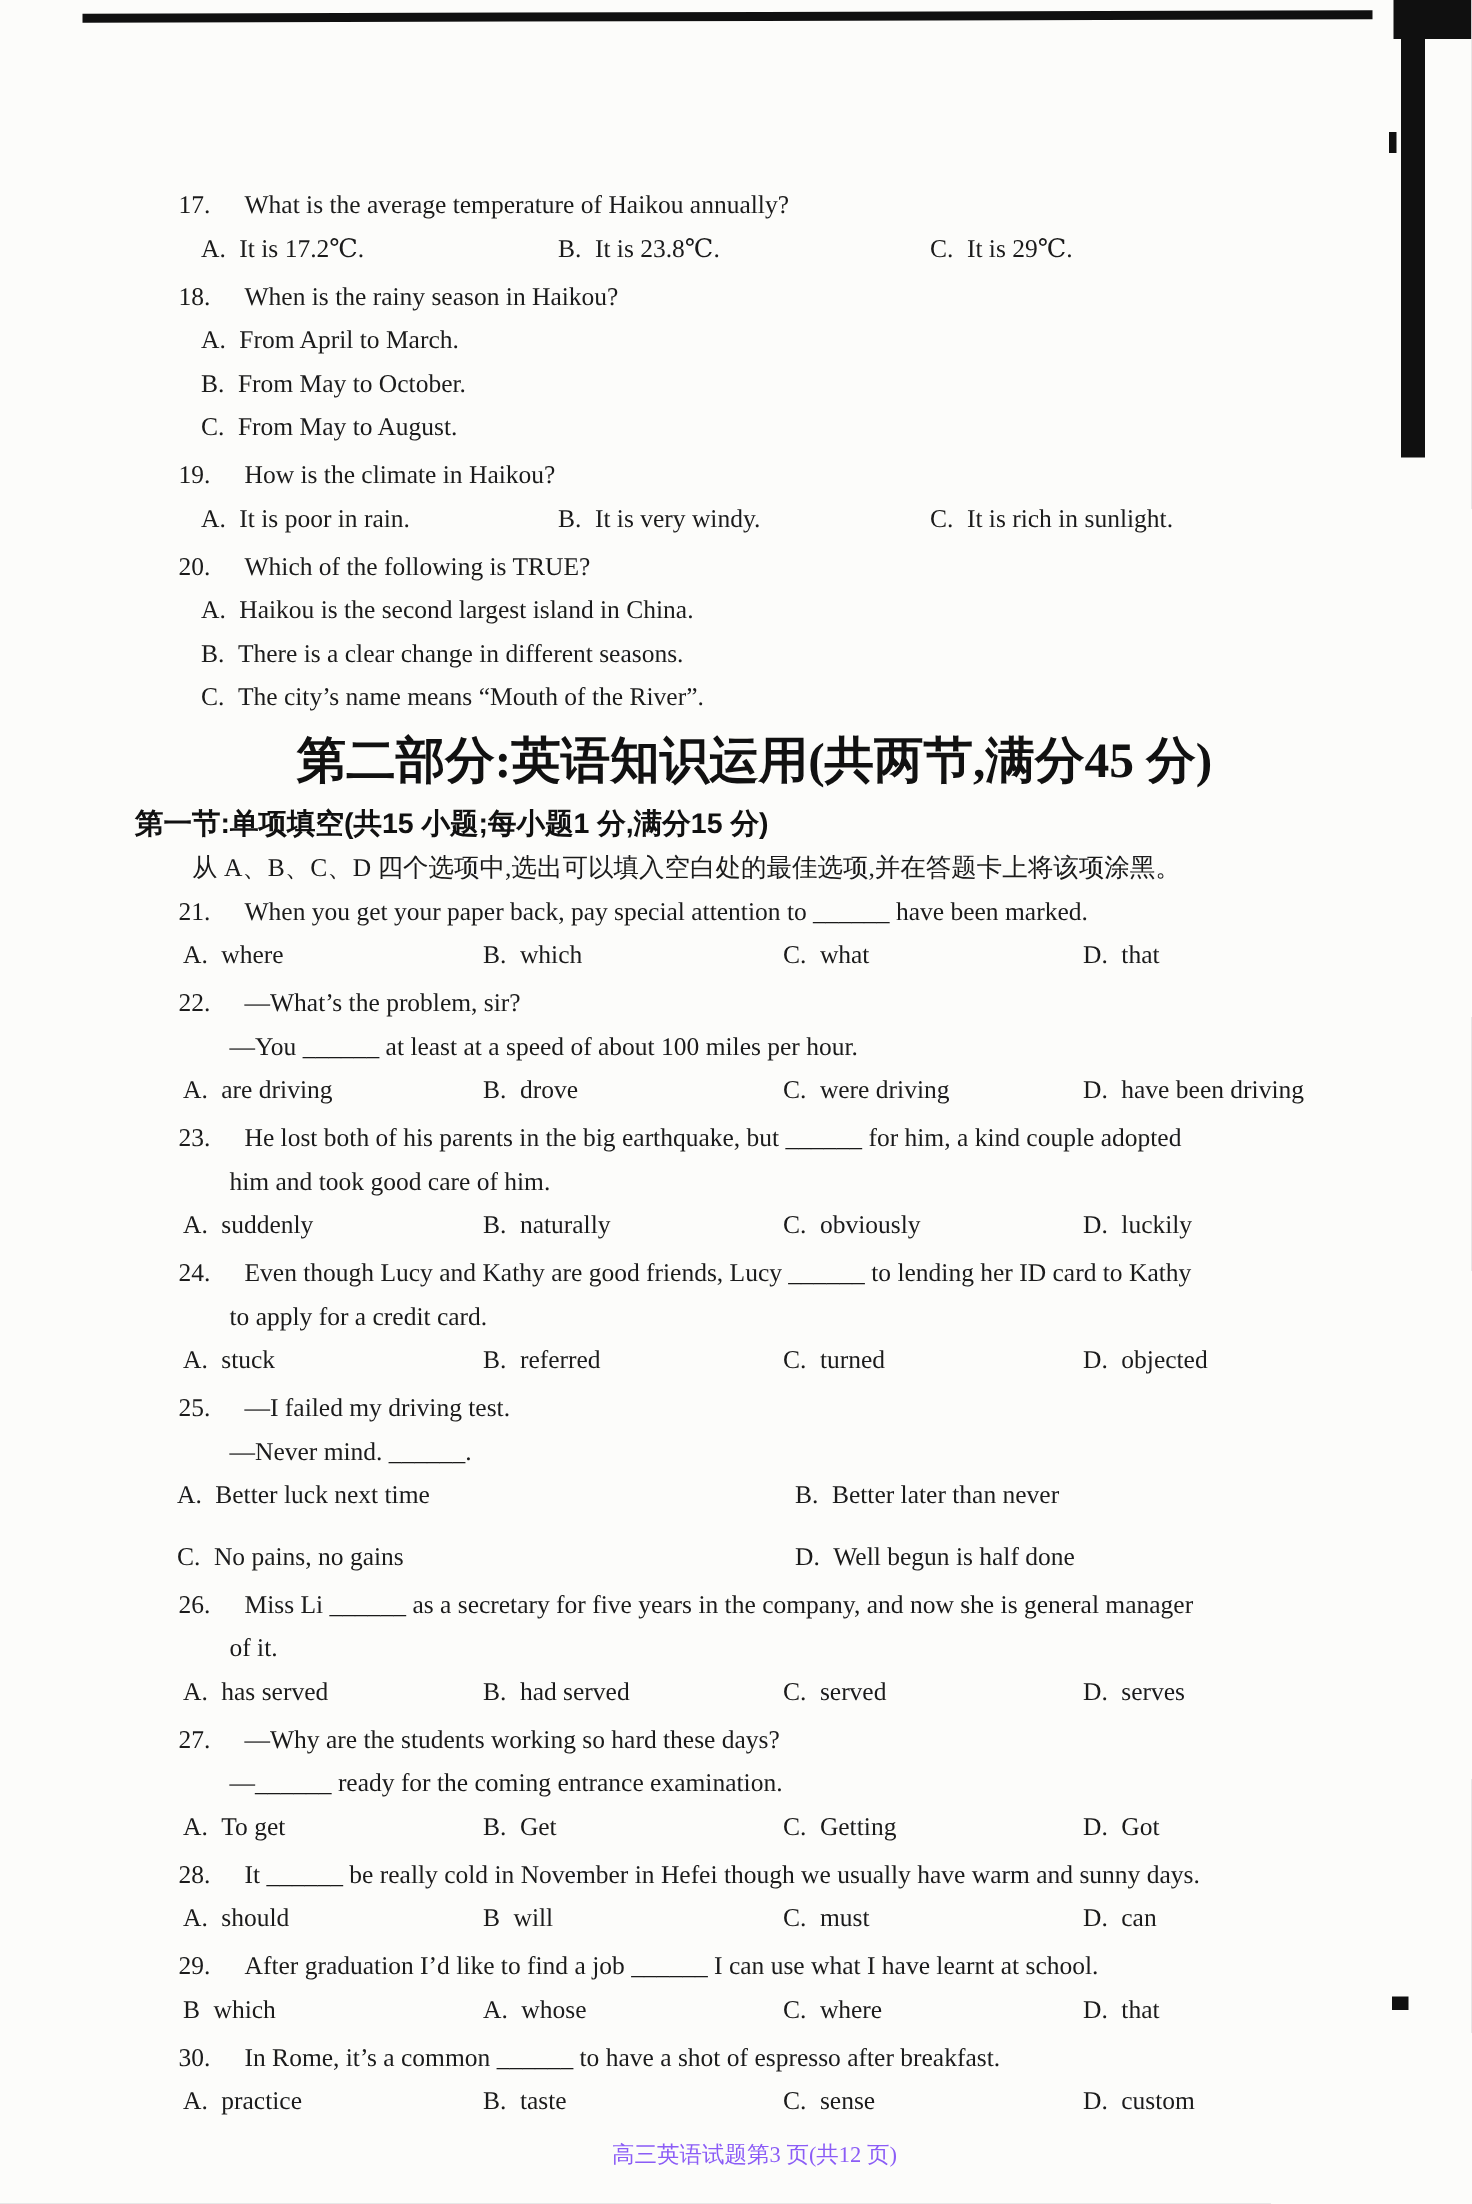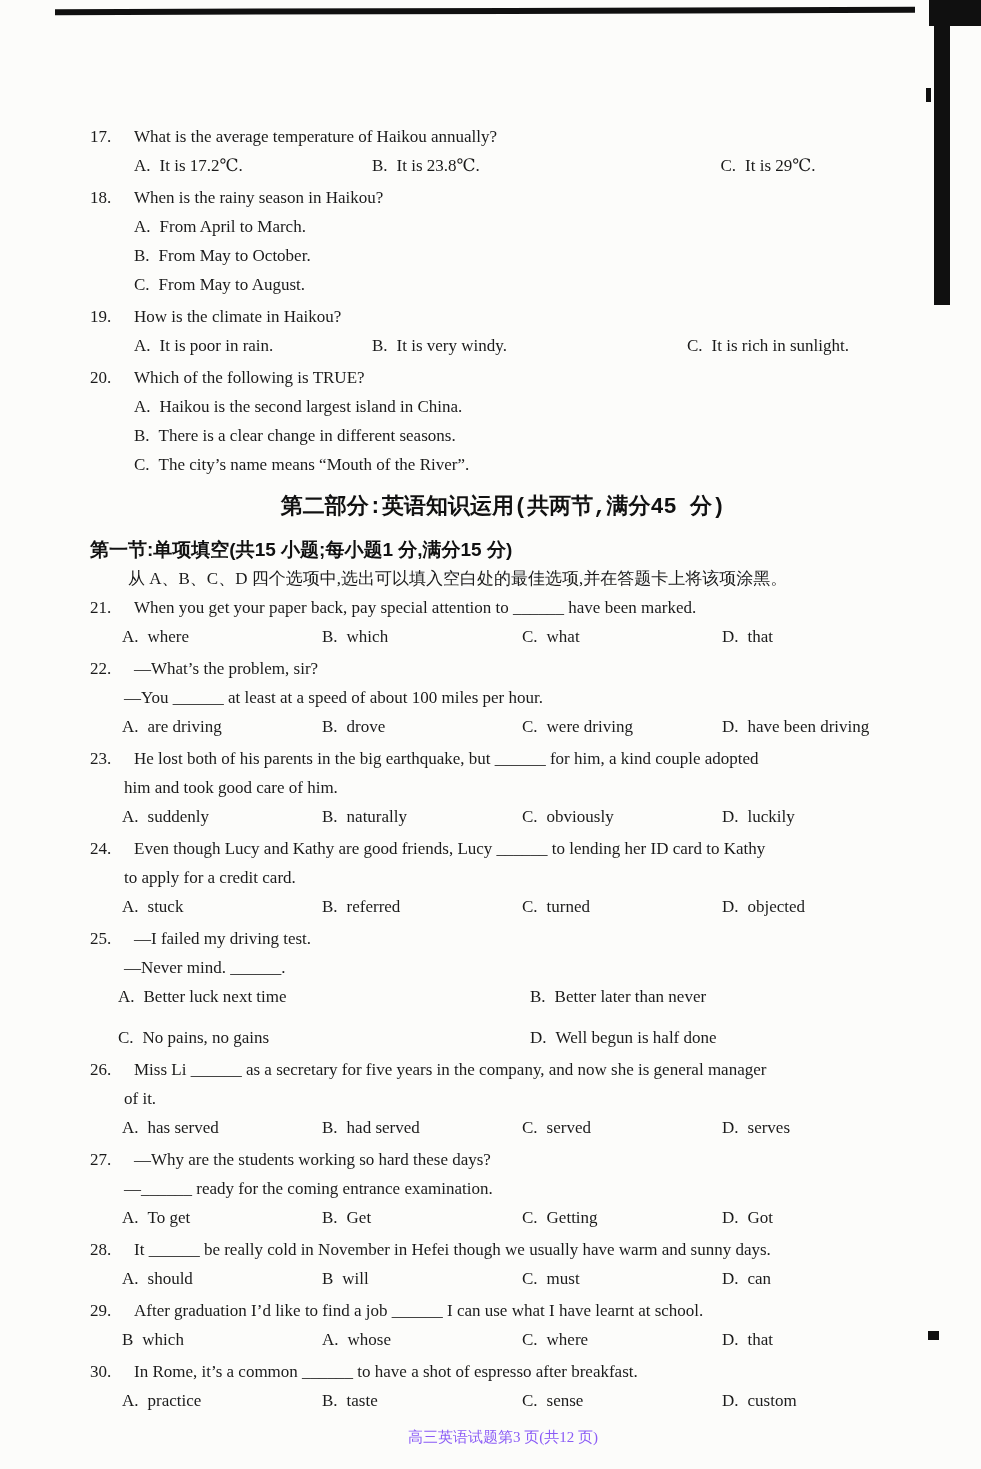--- a/index.html
+++ b/index.html
@@ -18,42 +18,42 @@
   .artifact{position:absolute;background:#101010;}
   .artifact-top{left:55px;top:8px;width:860px;height:6px;transform:rotate(-0.15deg);}
   .artifact-corner{right:0;top:0;width:52px;height:26px;}
   .artifact-right{right:31px;top:0;width:16px;height:305px;}
   .artifact-tick{right:50px;top:88px;width:5px;height:14px;}
   .artifact-dot{right:42px;top:1331px;width:11px;height:9px;}
 
   .content{padding:122px 65px 0 90px;}
 
   .question{margin-bottom:3px;}
-  .stem-line{white-space:nowrap;}
+  .stem-line{white-space:nowrap;margin-left:29px;}
   .stem-line.first{display:flex;}
   .stem-line.cont{padding-left:34px;white-space:normal;}
   .qnum{flex:none;display:inline-block;width:44px;}
   .stem-text{flex:1;white-space:normal;}
 
   .options{padding-left:44px;display:flex;}
   .options .option{white-space:nowrap;}
   .options.stack{display:block;}
   .options.stack .option{display:block;}
   .options.row3 .option:nth-child(1){width:238px;}
   .options.row3 .option:nth-child(2){width:248px;}
-  .options.row3 .option:nth-child(3){flex:1;text-align:center;}
+  .options.row3 .option:nth-child(3){flex:1;}
   .options.row4{padding-left:32px;}
   .options.row4 .option{width:200px;}
   .options.row4 .option:nth-child(4){width:auto;flex:1;}
   .options.grid2{padding-left:28px;display:grid;grid-template-columns:400px 1fr;gap:12px;}
   .opt-label{margin-right:9px;}
 
   .section-title{
-    font-family:Liberation Mono, monospace;
-    font-weight:bold;font-size:22px;line-height:38px;
+    font-family:Liberation Serif, serif;
+    font-weight:bold;font-size:33px;line-height:38px;
     text-align:center;margin:10px 0 8px 0;color:#111;
   }
   .section-subtitle{
     font-family:"Liberation Sans","DejaVu Sans",sans-serif;
     font-weight:bold;font-size:19px;line-height:29px;color:#111;
   }
   .section-instruction{padding-left:38px;line-height:29px;}
 
   .page-footer{
     text-align:center;font-size:15px;margin-top:8px;color:#8b5cf6;

